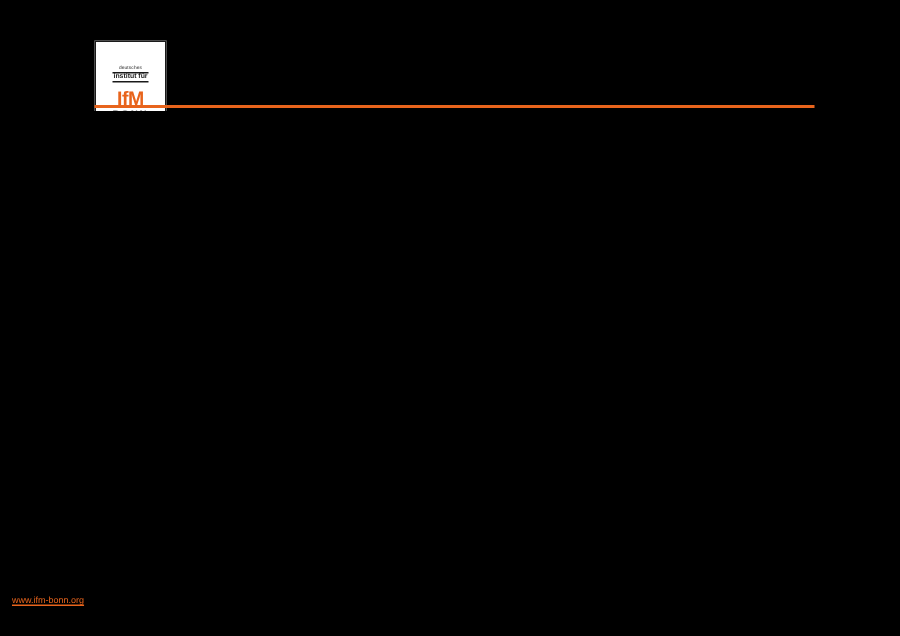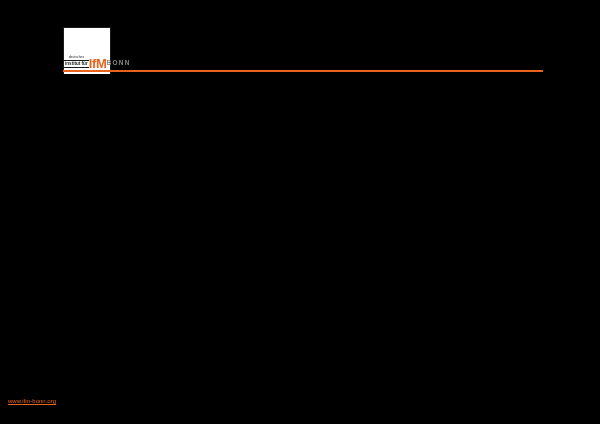--- a/index.html
+++ b/index.html
@@ -28,21 +28,21 @@
   .logo {
     position: absolute;
     left: 63px;
     top: 27px;
     width: 48px;
     height: 54px;
     border: 1px solid #1a1a1a;
     box-sizing: border-box;
     background: #ffffff;
     display: flex;
-    flex-direction: row;
+    flex-direction: column;
     align-items: center;
     justify-content: flex-start;
     padding-top: 16px;
   }
   .logo-top {
     width: 42px;
     height: 13px;
     display: flex;
     flex-direction: column;
     justify-content: center;

